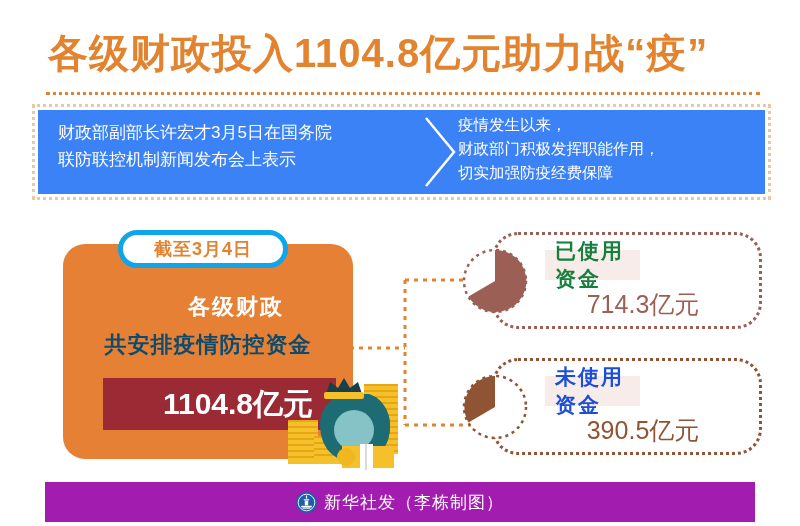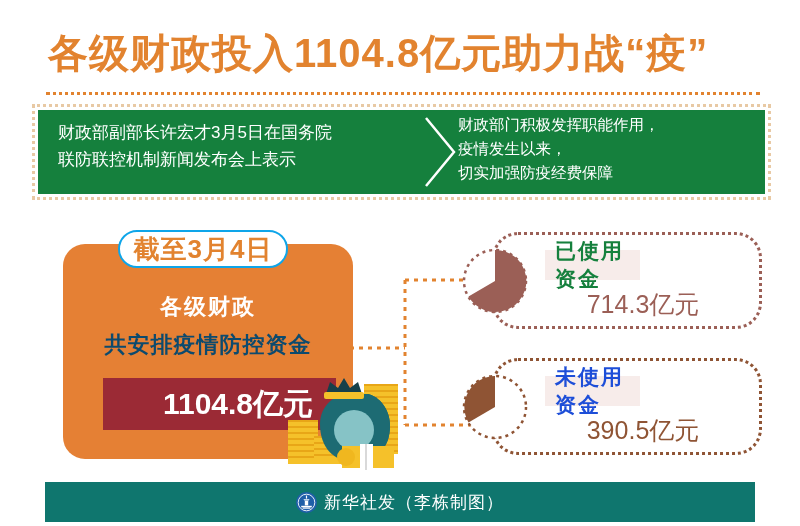--- a/index.html
+++ b/index.html
@@ -20,21 +20,21 @@
   }
 
   .title-rule{
     position:absolute;left:46px;top:92px;width:714px;height:0;
     border-top:3px dotted #e2832f;
   }
 
   
   .band{
     position:absolute;left:38px;top:110px;width:727px;height:84px;
-    background:#15803d;
+    background:#3b82f6;
     box-sizing:border-box;
     outline:3px dotted #e8c9a4;
     outline-offset:3px;
   }
   .band-left{
     position:absolute;left:20px;top:9px;width:360px;
     color:#ffffff;font-size:17px;line-height:27px;
   }
   .band-right{
     position:absolute;left:420px;top:3px;width:290px;
@@ -45,29 +45,29 @@
   }
 
   
   .card{
     position:absolute;left:63px;top:244px;width:290px;height:215px;
     background:#e58034;
     border-radius:22px;
   }
   .badge{
     position:absolute;left:118px;top:230px;width:170px;height:38px;
-    background:#ffffff;border:2px solid #0ea5e9;border-radius:19px;
+    background:#ffffff;border:5px solid #0ea5e9;border-radius:19px;
     box-sizing:border-box;
-    color:#e2832f;font-size:26px;font-weight:bold;
+    color:#e2832f;font-size:18px;font-weight:bold;
     display:flex;align-items:center;justify-content:center;
     letter-spacing:1px;
   }
   .card-l1{
     position:absolute;left:63px;top:292px;width:290px;
-    text-align:center;color:#ffffff;font-size:22px;font-weight:bold;letter-spacing:2px;
+    text-align:center;color:#ffffff;font-size:22px;font-weight:bold;letter-spacing:2px;padding-left:28px;
   }
   .card-l2{
     position:absolute;left:63px;top:330px;width:290px;
     text-align:center;color:#0c4a6e;font-size:22px;font-weight:bold;letter-spacing:1px;
   }
   .valuebox{
     position:absolute;left:103px;top:378px;width:196px;height:52px;
     background:#9b2a35;
     display:flex;align-items:center;justify-content:center;padding-left:37px;
   }
@@ -107,21 +107,21 @@
   .pval{
     position:absolute;width:200px;text-align:center;
     font-size:25px;
   }
   .pval-a{left:543px;top:288px;color:#9b5f56;}
   .pval-b{left:543px;top:414px;color:#8f5434;}
 
   
   .footer{
     position:absolute;left:45px;top:482px;width:710px;height:40px;
-    background:#0f766e;
+    background:#a21caf;
     display:flex;align-items:center;justify-content:center;
   }
   .footer-inner{display:flex;align-items:center;gap:7px;}
   .logo{width:21px;height:21px;flex:0 0 auto;}
   .footer-txt{color:#ffffff;font-size:17px;letter-spacing:1px;}
 </style>
 </head>
 <body>
 
 <div class="stage">
@@ -136,22 +136,22 @@
       <div>联防联控机制新闻发布会上表示</div>
     </div>
 
     <div class="band-chev">
       <svg viewBox="0 0 40 72" width="40" height="72" aria-hidden="true">
         <polyline points="6,2 34,36 6,70" fill="none" stroke="#ffffff" stroke-width="2.5"></polyline>
       </svg>
     </div>
 
     <div class="band-right">
+      <div>疫情发生以来，</div>
       <div>财政部门积极发挥职能作用，</div>
-      <div>疫情发生以来，</div>
       <div>切实加强防疫经费保障</div>
     </div>
   </div>
 
   <div class="card"></div>
 
   <div class="badge">截至3月4日</div>
 
   <div class="card-l1">各级财政</div>
   <div class="card-l2">共安排疫情防控资金</div>

